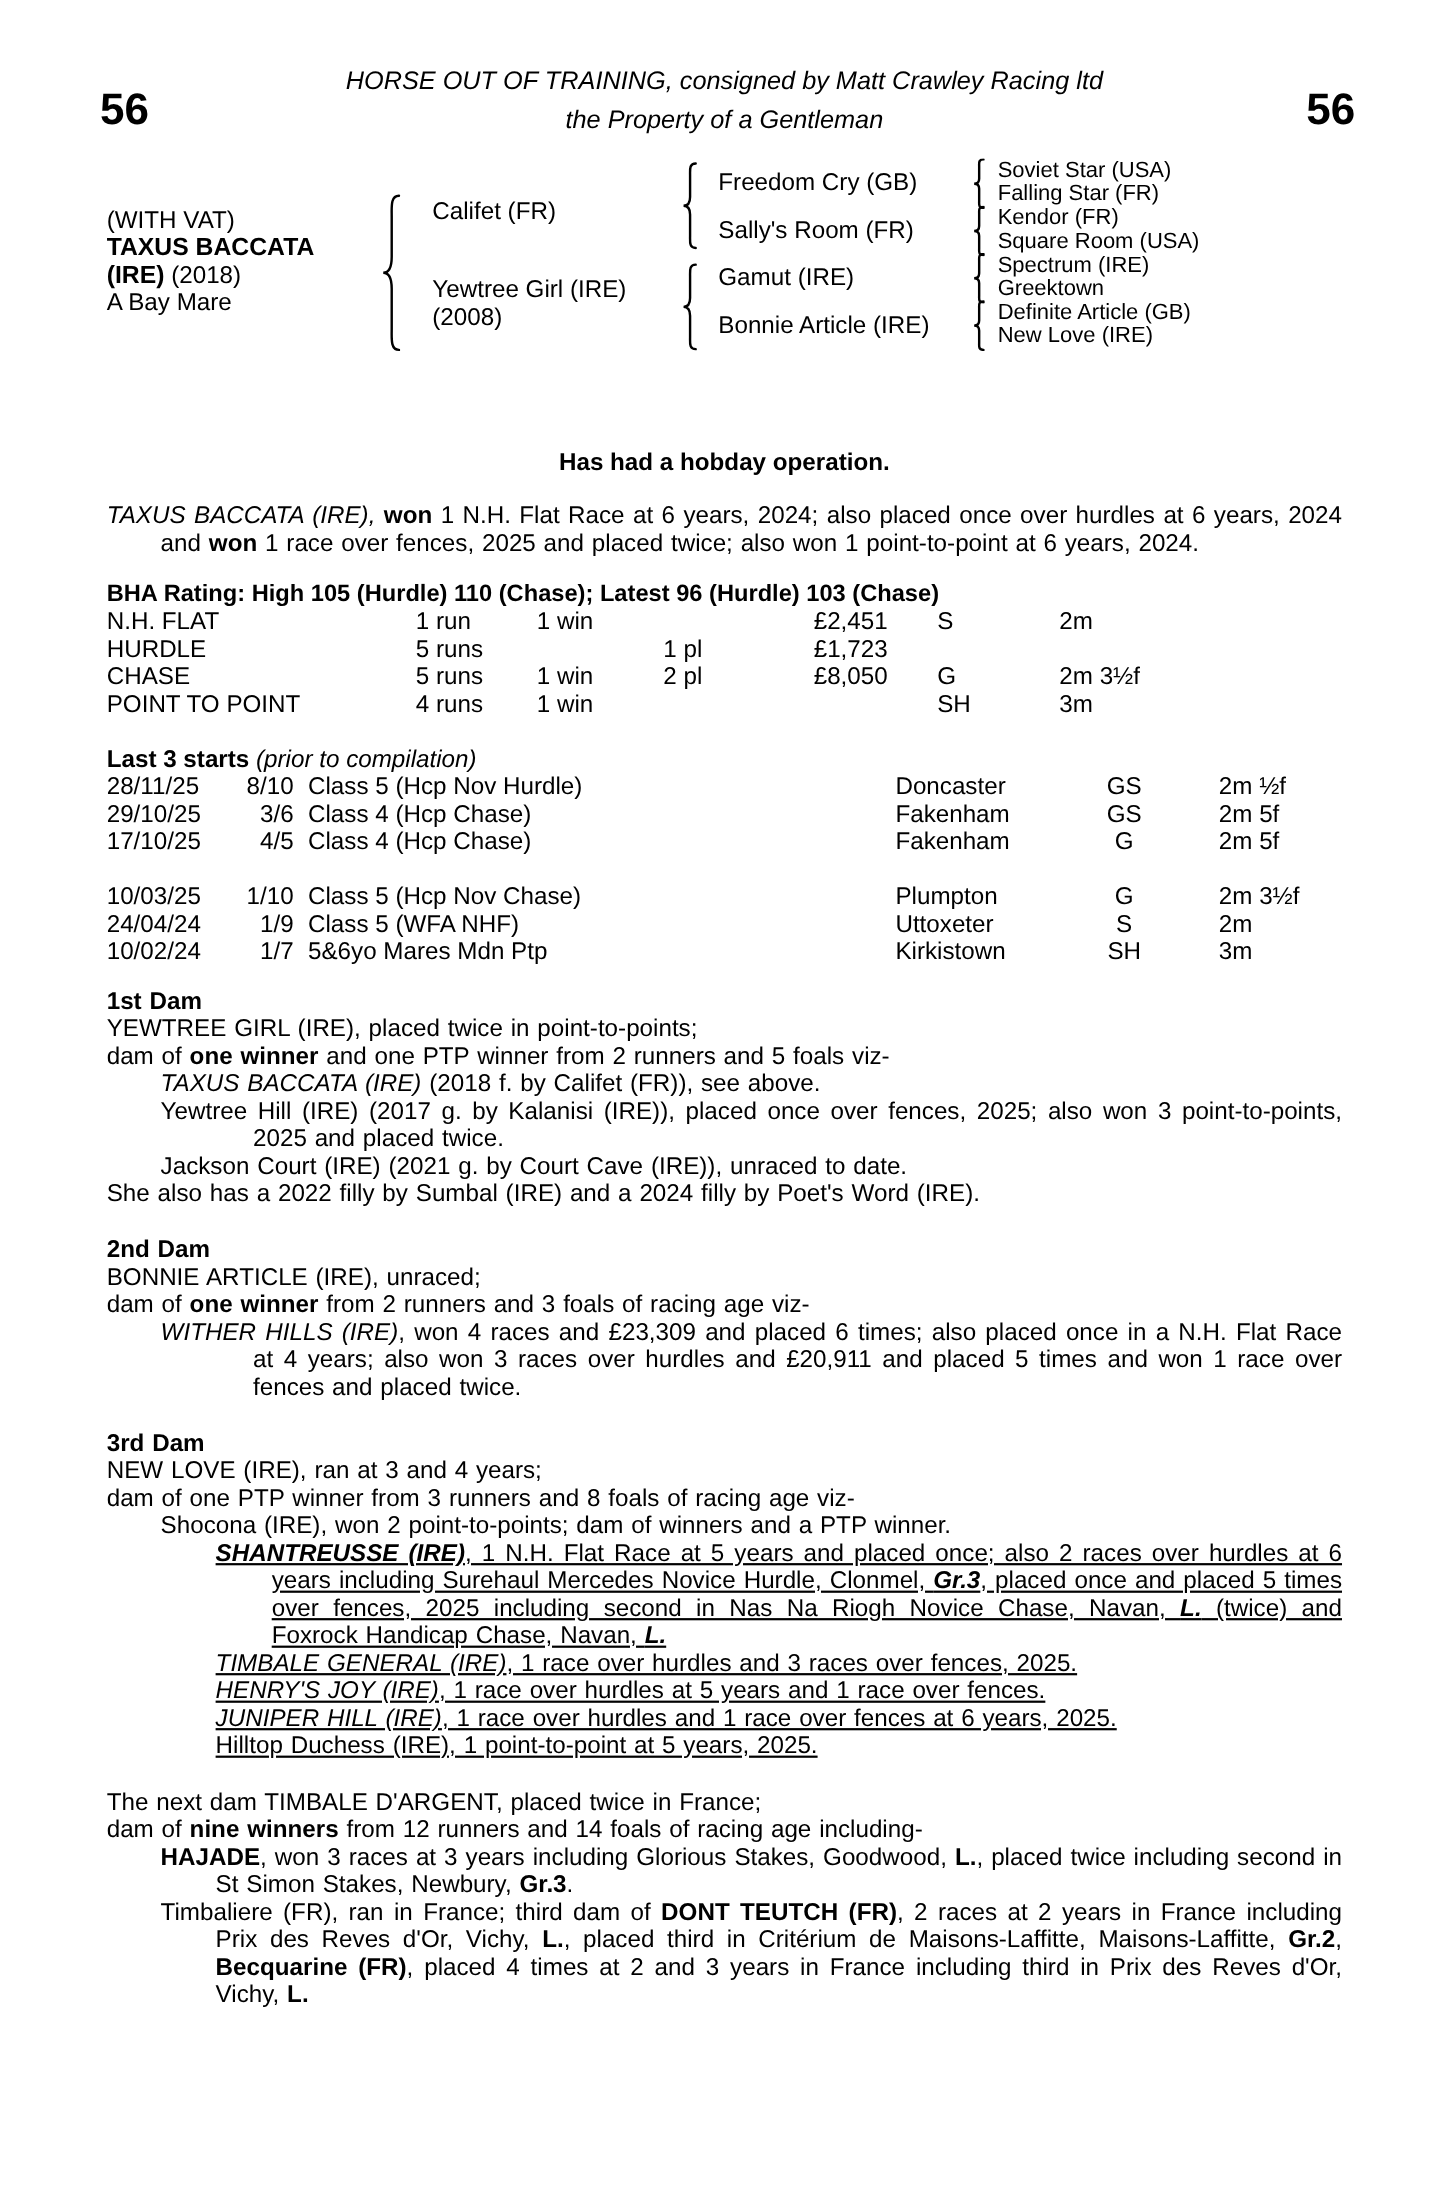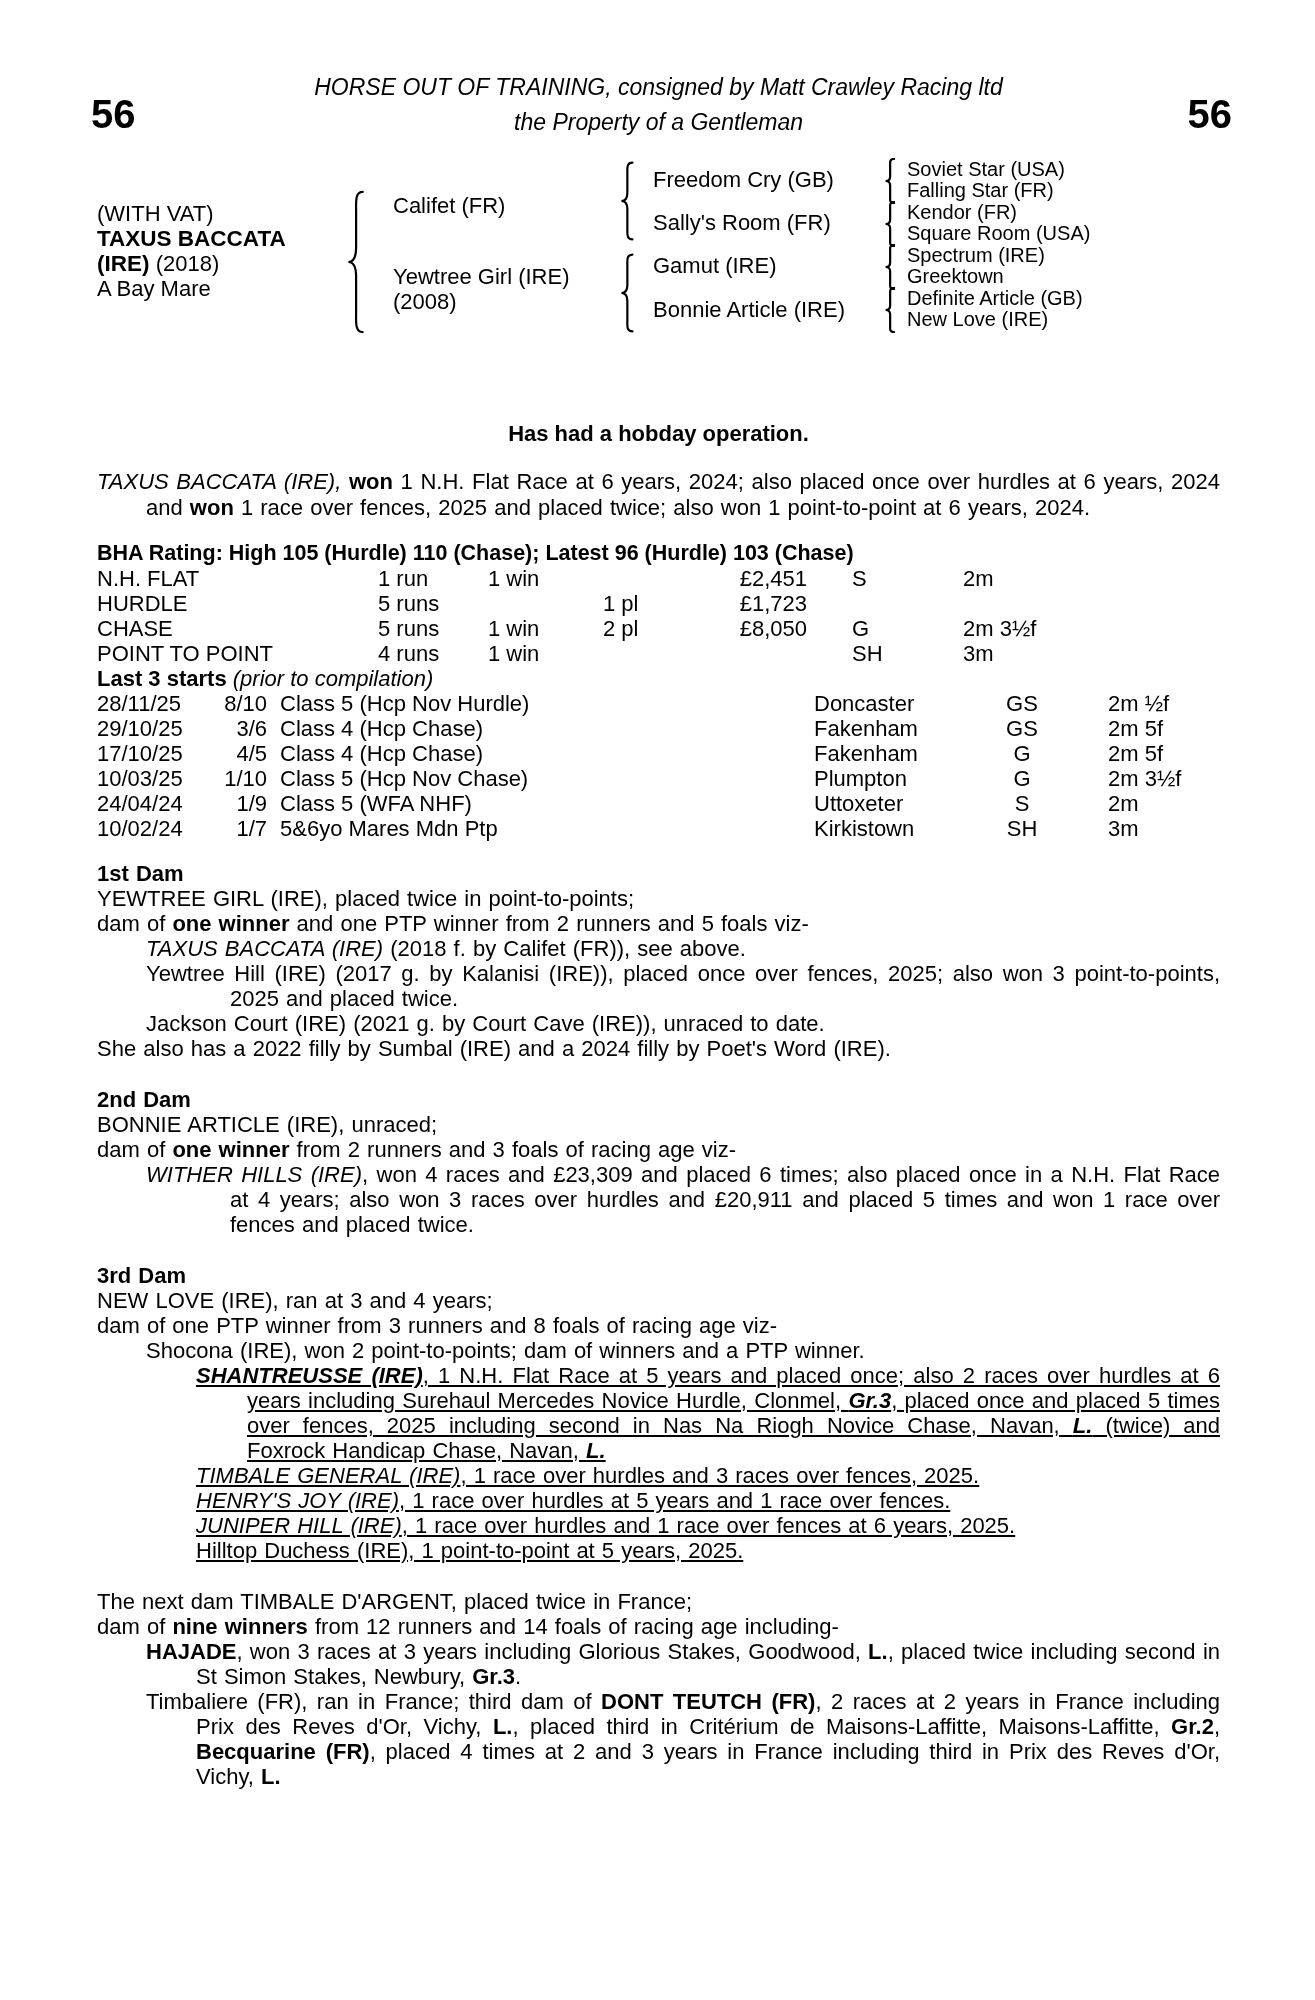--- a/index.html
+++ b/index.html
@@ -4,21 +4,21 @@
 <style>
   html,body{margin:0;padding:0;background:#ffffff;}
   body{width:1315px;height:2000px;color:#000;font-family:"Liberation Sans",sans-serif;font-size:22px;-webkit-font-smoothing:antialiased;}
   .page{position:relative;width:1315px;height:2000px;overflow:hidden;background:#fff;}
   .content{position:absolute;left:97px;top:0;width:1123px;padding-top:60px;}
   .seg-b{font-weight:bold;}
   .seg-i{font-style:italic;}
   .just{text-align:justify;}
 
   
-  .hdr{position:relative;height:75px;margin-top:14px;}
+  .hdr{position:relative;height:75px;}
   .hdr-line1,.hdr-line2{text-align:center;font-style:italic;font-size:23px;line-height:26px;}
   .hdr-line2{margin-top:9px;}
   .lot{position:absolute;top:20px;font-weight:bold;font-size:40px;line-height:40px;}
   .lot-left{left:-6px;}
   .lot-right{right:-12px;}
 
   
   .ped{position:relative;height:178px;margin-top:10px;line-height:25px;}
   .ped-owner{position:absolute;left:0;top:42px;}
   .ped-owner .nm{font-weight:bold;font-size:22.5px;}
@@ -51,21 +51,21 @@
   .trow{position:relative;height:25px;line-height:25px;white-space:nowrap;}
   .c{position:absolute;top:0;}
   .c-cat{left:0;}
   .c-runs{left:281px;}
   .c-wins{left:391px;}
   .c-pl{left:506px;}
   .c-money{left:590px;width:120px;text-align:right;}
   .c-going{left:755px;}
   .c-dist{left:866px;}
 
-  .sec{}
+  .sec{margin-top:25px;}
   .sec-title{line-height:25px;}
   .sec-title .t{font-weight:bold;}
   .sec-title .n{font-style:italic;}
   .r-date{left:0;}
   .r-pos{left:95px;width:75px;text-align:right;}
   .r-race{left:183px;}
   .r-course{left:717px;}
   .r-going{left:895px;width:60px;text-align:center;}
   .r-dist{left:1011px;}
 

